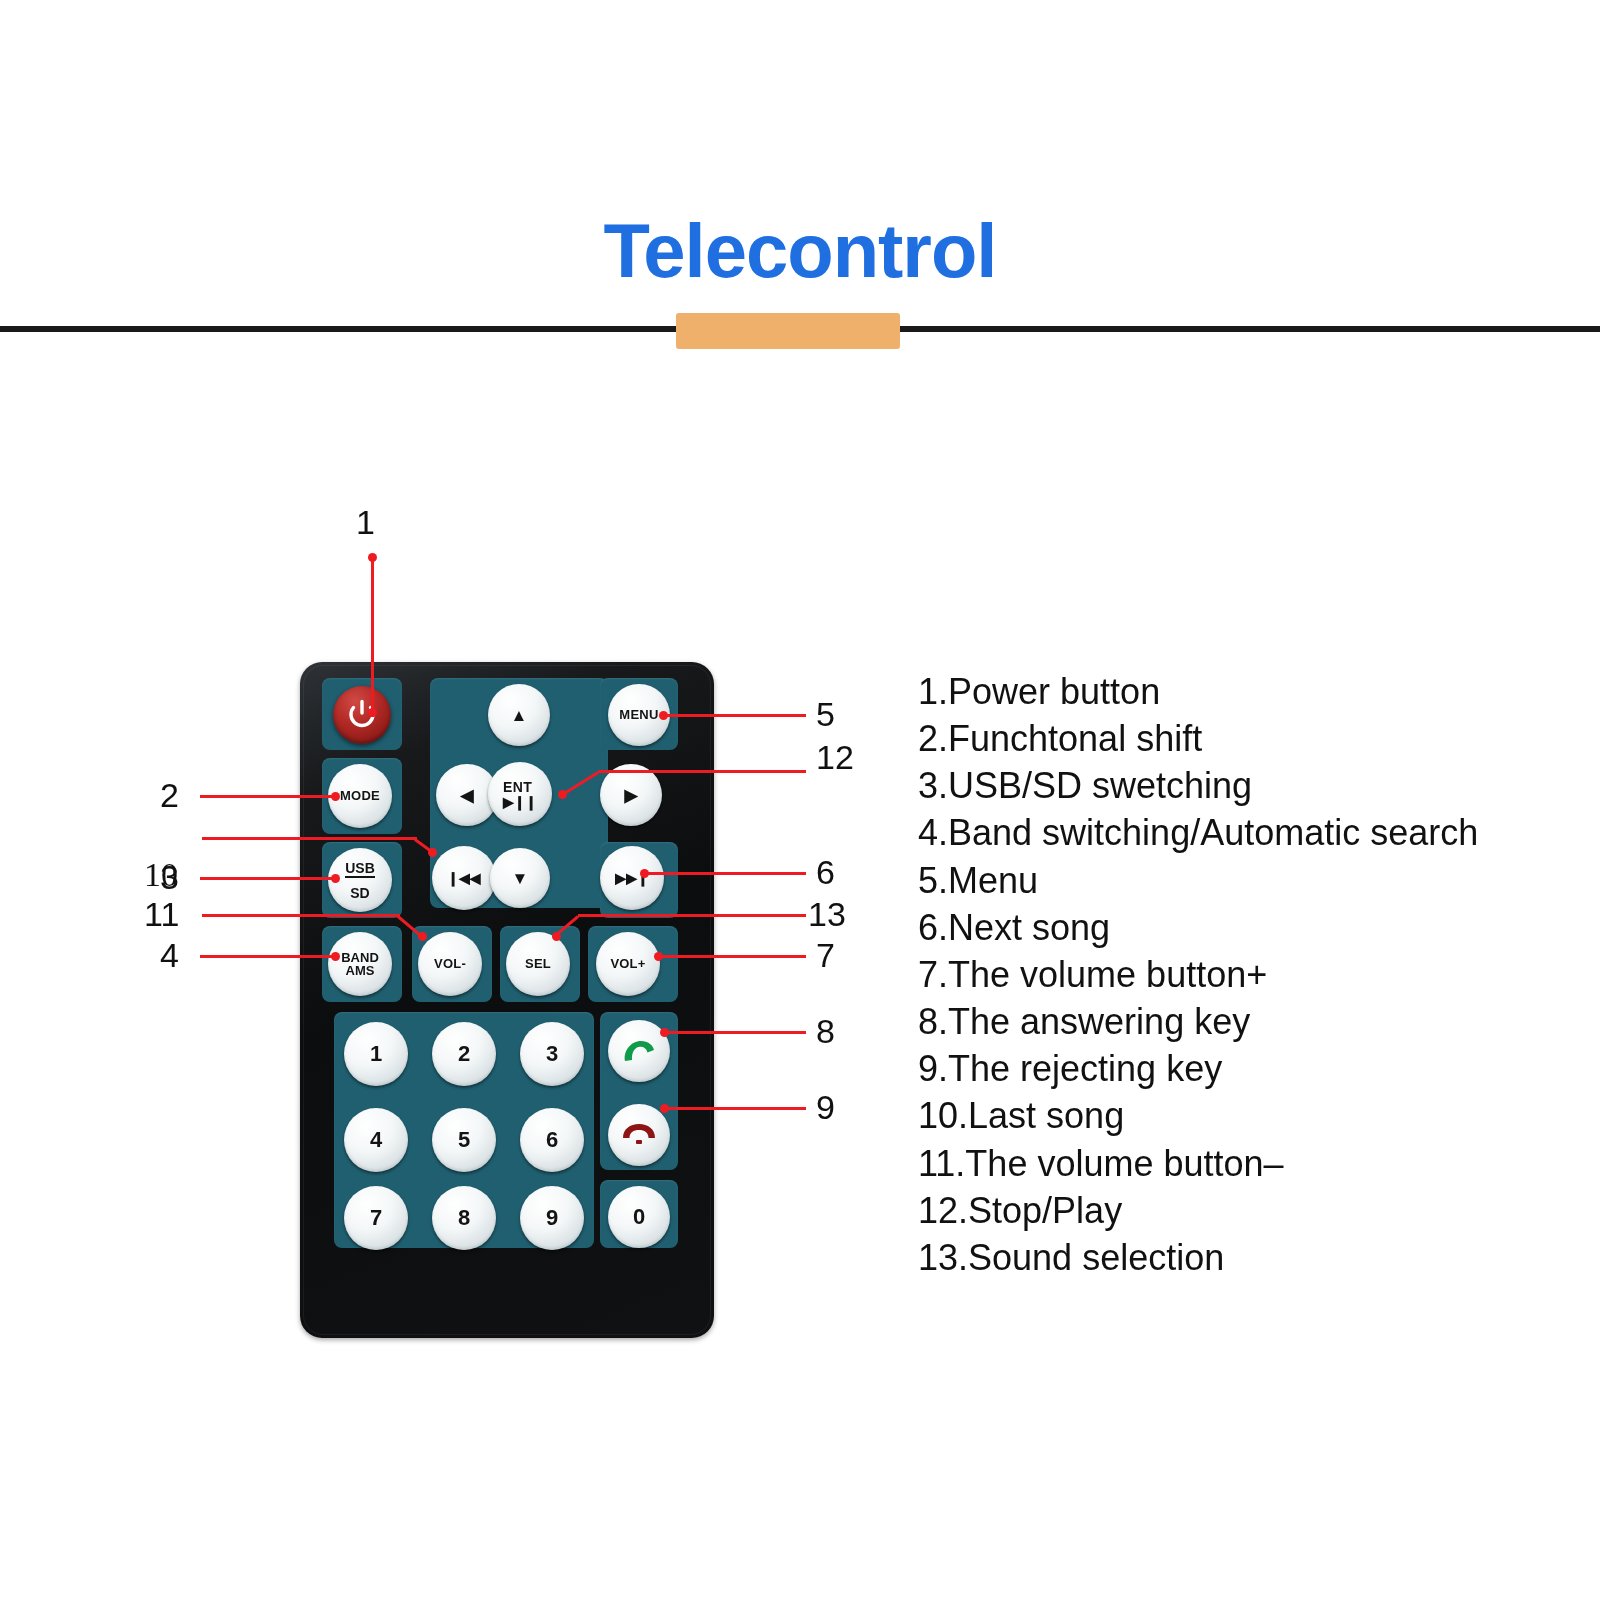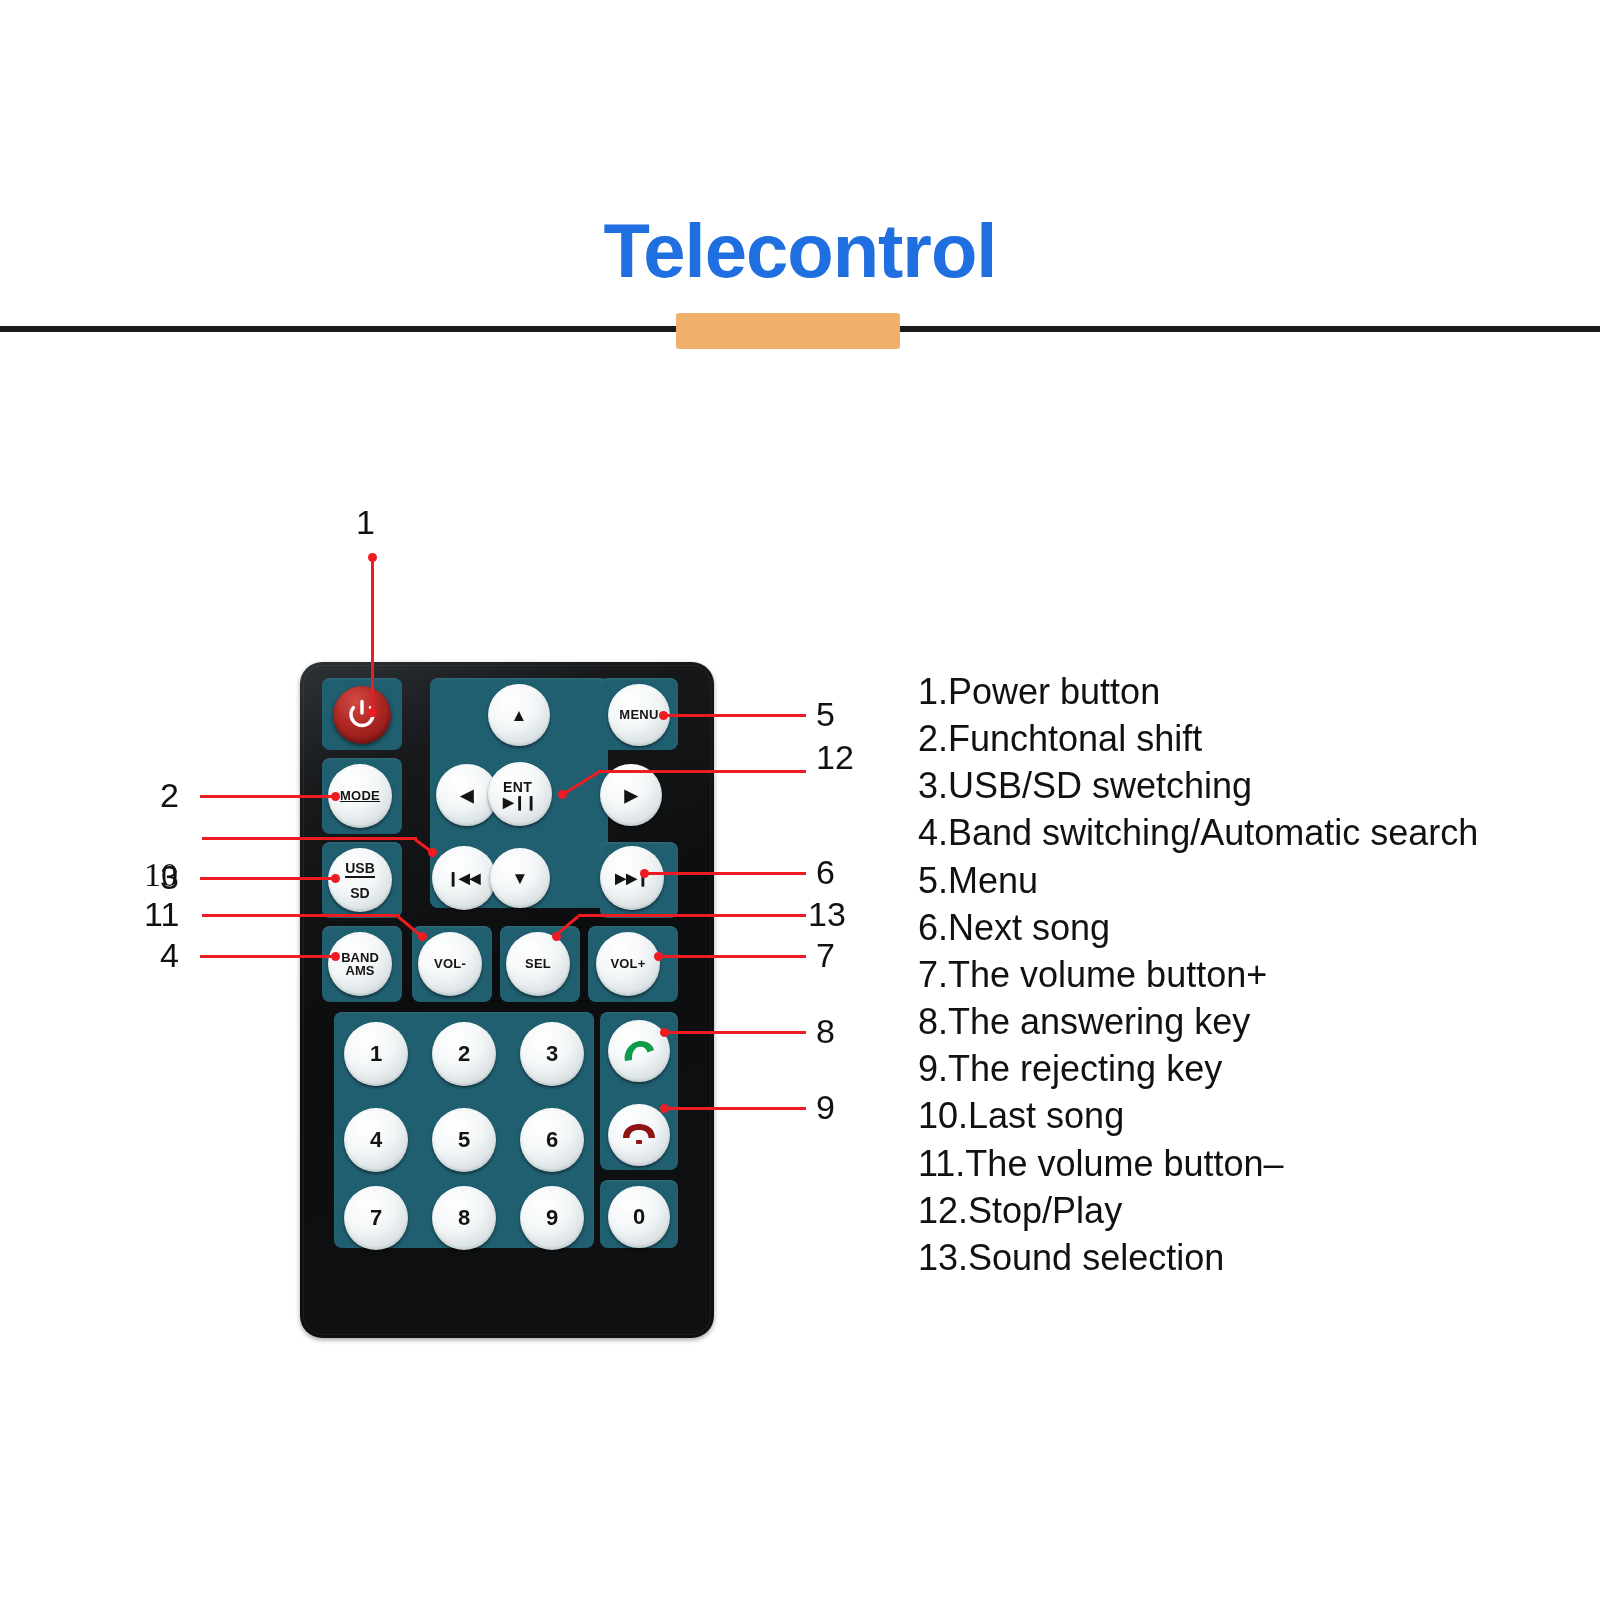--- a/index.html
+++ b/index.html
@@ -131,21 +131,21 @@
         <line x1="17" y1="3.5" x2="17" y2="15" stroke="#ffffff" stroke-width="3.4" stroke-linecap="round"></line>
       </svg>
     </div>
     <div class="key" style="left:188px;top:22px;width:62px;height:62px;">
       <span class="gl">▲</span>
     </div>
     <div class="key" style="left:308px;top:22px;width:62px;height:62px;">
       <span class="lbl">MENU</span>
     </div>
 
-    <div class="key" style="left:28px;top:102px;width:64px;height:64px;text-decoration:underline;">
+    <div class="key" style="left:28px;top:102px;width:64px;height:64px;">
       <span class="lbl">MODE</span>
     </div>
     <div class="key" style="left:136px;top:102px;width:62px;height:62px;">
       <span class="gl">◀</span>
     </div>
     <div class="key" style="left:188px;top:100px;width:64px;height:64px;">
       <span class="ent-lbl">
         <span class="e">ENT</span>
         <span class="p">▶❙❙</span>
       </span>

